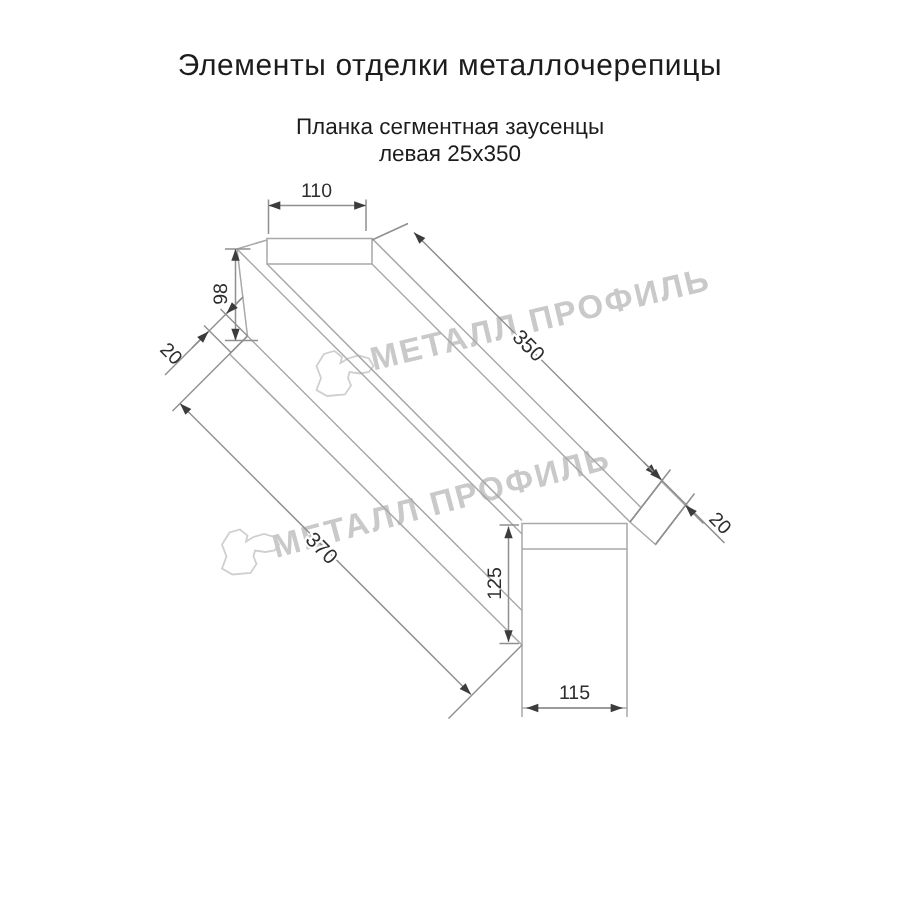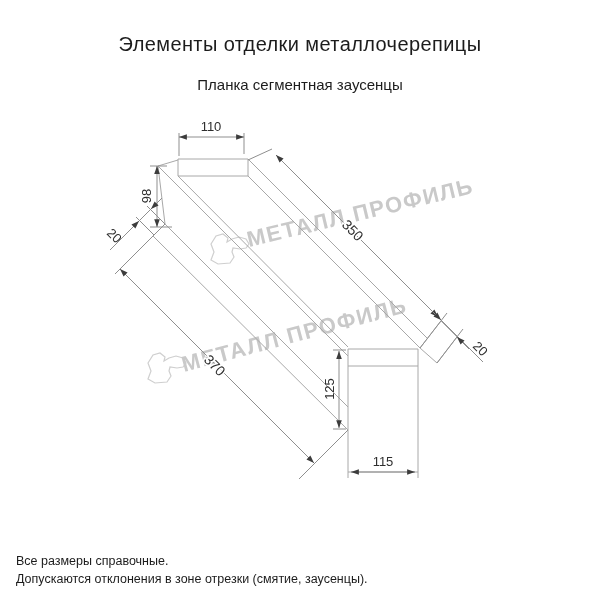--- a/index.html
+++ b/index.html
@@ -22,20 +22,21 @@
 </style>
 </head>
 <body>
 
 <div class="page">
 
   <div class="title">Элементы отделки металлочерепицы</div>
 
   <div class="subtitle">
     <div>Планка сегментная заусенцы</div>
+    <div>левая 25х350</div>
   </div>
 
   <svg width="600" height="600" viewBox="0 0 600 600">
     <defs>
       <marker id="arr" viewBox="0 0 10 8" refX="9.5" refY="4" markerWidth="9" markerHeight="7" orient="auto-start-reverse">
         <path d="M0.5,0.8 L9.5,4 L0.5,7.2 Z" fill="#3c3c3c"></path>
       </marker>
     </defs>
 
     <g>
@@ -121,18 +122,14 @@
       <line class="dim" x1="339" y1="351" x2="339" y2="428" marker-start="url(#arr)" marker-end="url(#arr)"></line>
       <text class="dimtxt" text-anchor="middle" transform="rotate(-90 330 389)" x="330" y="393">125</text>
     </g>
 
     <g>
       <line class="dim" x1="351" y1="472" x2="415" y2="472" marker-start="url(#arr)" marker-end="url(#arr)"></line>
       <text class="dimtxt" x="383" y="466" text-anchor="middle">115</text>
     </g>
   </svg>
 
-  <div class="notes">
-    <div>Все размеры справочные.</div>
-    <div>Допускаются отклонения в зоне отрезки (смятие, заусенцы).</div>
-  </div>
 
 </div>
 
 </body></html>

